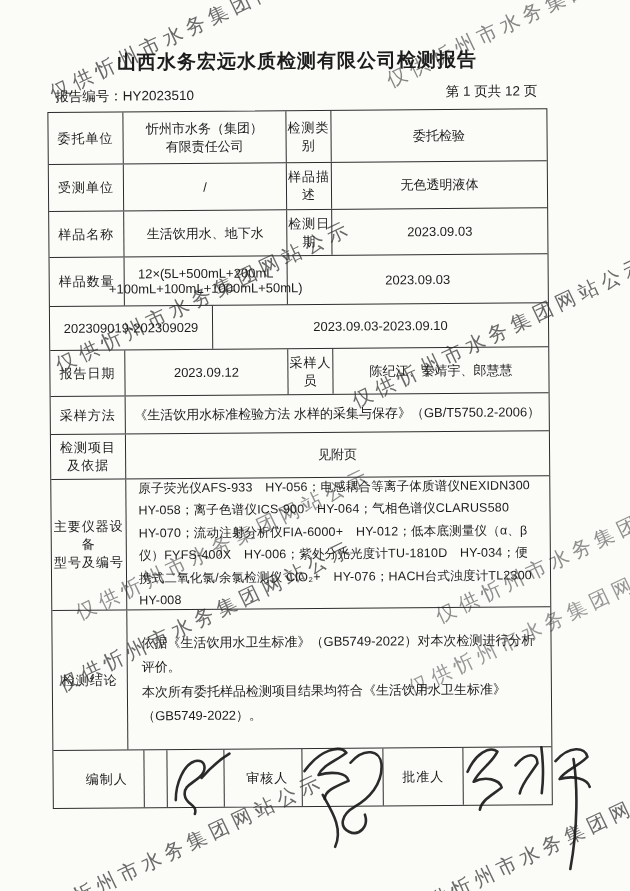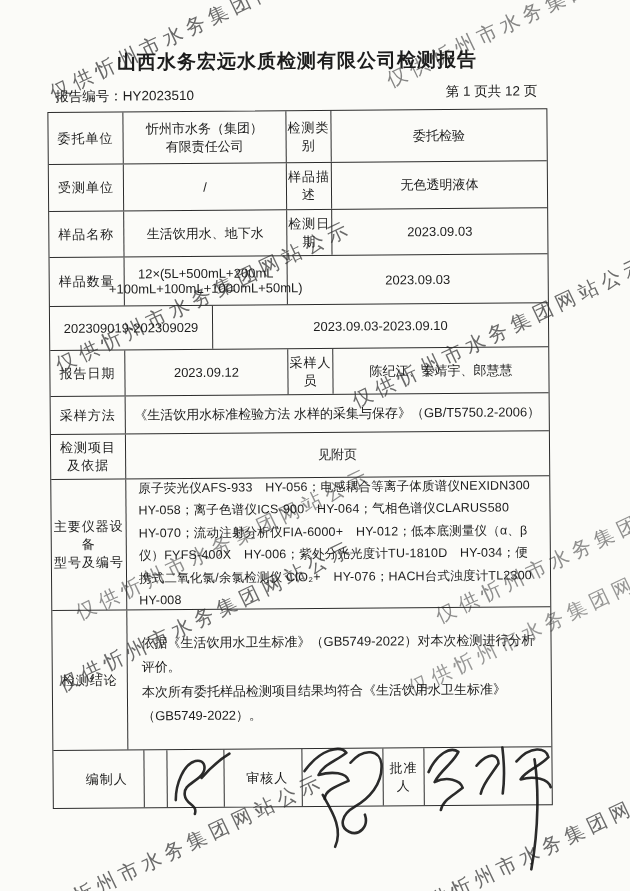--- a/index.html
+++ b/index.html
@@ -66,21 +66,21 @@
   .r5{height:44px;} .r6{height:46px;} .r7{height:38px;} .r8{height:45px;}
   .r9{height:131px;} .r10{height:140px;} .r11{height:57px;}
 
   .span-val{flex:1;}
   .left-val{justify-content:flex-start;text-align:left;padding:8px 10px 8px 12px;}
   .instruments{font-size:12.5px;line-height:1.8;letter-spacing:0.2px;}
   .conclusion{line-height:1.85;padding:0 16px 0 14px;}
 
   
   .s1{width:75px;margin-left:16px;} .s2{width:23px;} .s3{width:57px;} .s4{width:78px;padding-left:8px;}
-  .s5{width:81px;} .s6{width:41px;} .s7{flex:1;}
+  .s5{width:81px;} .s6{width:80px;} .s7{flex:1;}
   .sig{position:absolute;pointer-events:none;}
   .sig path{fill:none;stroke:#191919;stroke-width:2.6;stroke-linecap:round;stroke-linejoin:round;opacity:0.92;}
   .sig-a{left:-8px;top:-4px;}
   .sig-b{left:-14px;top:-14px;}
   .sig-c{left:-10px;top:-18px;}
 </style>
 </head>
 <body>
 
 <div class="page">

